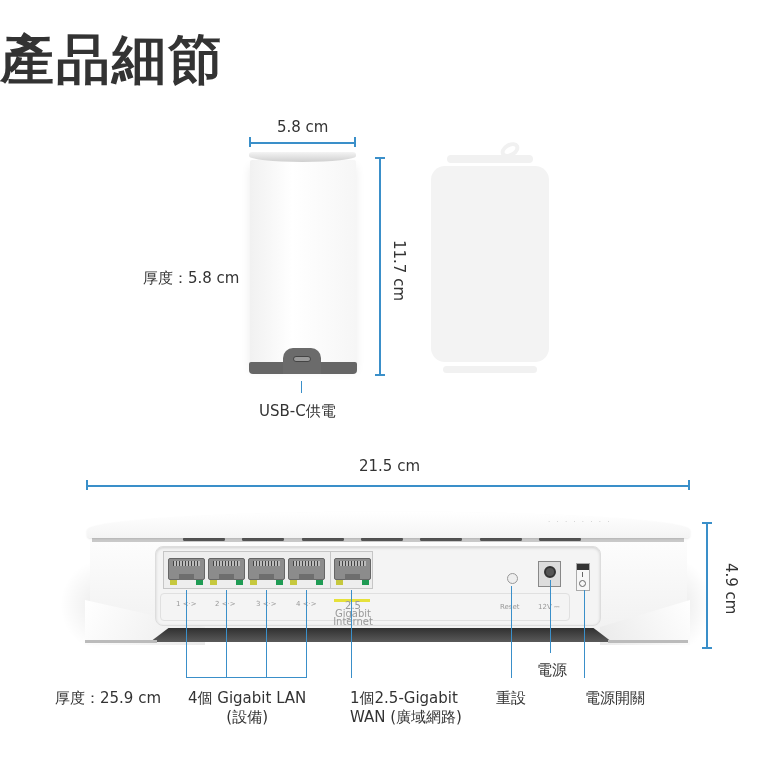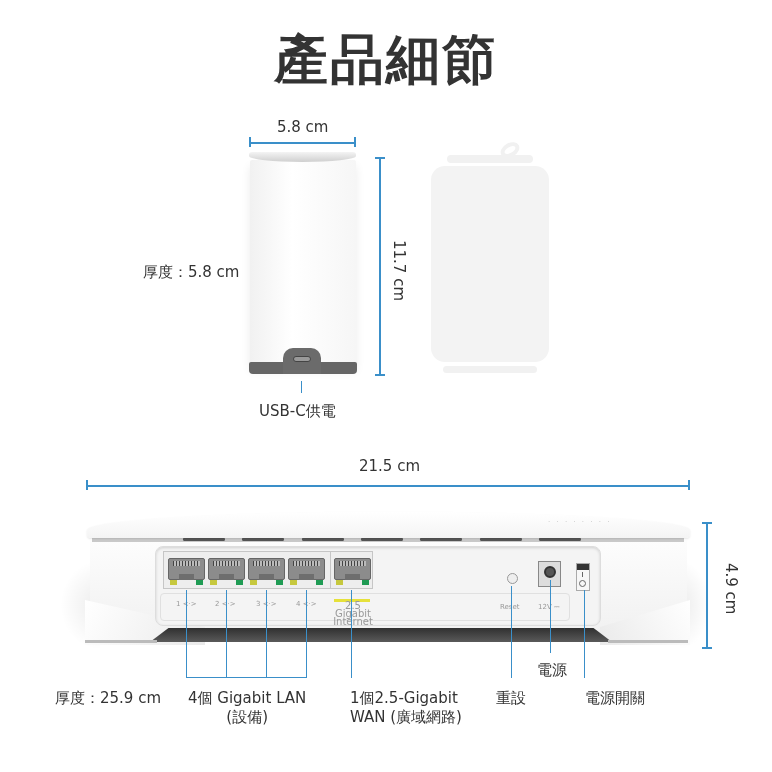--- a/index.html
+++ b/index.html
@@ -1,19 +1,19 @@
 <!DOCTYPE html>
 <html><head>
 <meta charset="utf-8">
 <style>
   * { box-sizing: border-box; margin: 0; padding: 0; }
   html, body { width: 772px; height: 772px; background: #ffffff; overflow: hidden; }
   body { position: relative; font-family: "DejaVu Sans", "Liberation Sans", sans-serif; color: #333; }
   .abs { position: absolute; }
-  .title { left: 0; top: 24px; width: 772px; text-align: center; font-size: 54px; font-weight: bold; color: #333; letter-spacing: 2px; }
+  .title { left: 0; top: 24px; width: 772px; text-align: left; font-size: 54px; font-weight: bold; color: #333; letter-spacing: 2px; }
   .label { font-size: 15px; color: #333; white-space: nowrap; }
   .blue { background: #3a8fc9; }
   .dim-h { height: 2px; }
   .dim-v { width: 2px; }
   .cap-v { width: 2px; height: 10px; }
   .cap-h { height: 2px; width: 10px; }
   .vert-text { writing-mode: vertical-rl; font-size: 15px; color: #333; white-space: nowrap; }
   
   .node-top { left: 249px; top: 152px; width: 107px; height: 10px; background: linear-gradient(#f4f4f4,#cfcfcf); border-radius: 3px 3px 50% 50%/3px 3px 6px 6px; }
   .node-body { left: 250px; top: 160px; width: 106px; height: 205px; background: linear-gradient(90deg,#f1f1f1,#ffffff 40%,#f6f6f6); border-radius: 2px; box-shadow: 0 6px 10px rgba(0,0,0,0.08); }
@@ -77,21 +77,21 @@
   <div class="abs node-top"></div>
   <div class="abs node-base"></div>
   <div class="abs node-usb"></div>
   <div class="abs node-usb-port"></div>
 
   <div class="abs blue dim-v" style="left:379px;top:157px;height:218px;"></div>
   <div class="abs blue cap-h" style="left:375px;top:157px;"></div>
   <div class="abs blue cap-h" style="left:375px;top:374px;"></div>
   <div class="abs vert-text" style="left:390px;top:240px;">11.7 cm</div>
 
-  <div class="abs label" style="left:143px;top:263px;">厚度：5.8 cm</div>
+  <div class="abs label" style="left:143px;top:269px;">厚度：5.8 cm</div>
 
   <div class="abs blue" style="left:301px;top:381px;width:1px;height:12px;"></div>
   <div class="abs label" style="left:259px;top:402px;">USB-C供電</div>
 </div>
 
 <div>
   <div class="abs can-tab"></div>
   <div class="abs can-top"></div>
   <div class="abs can-body"></div>
   <div class="abs can-bottom"></div>

